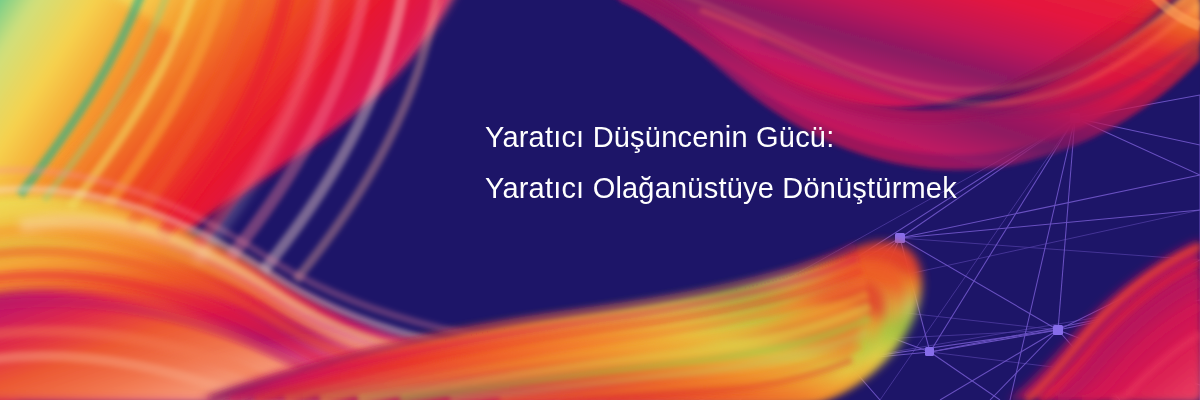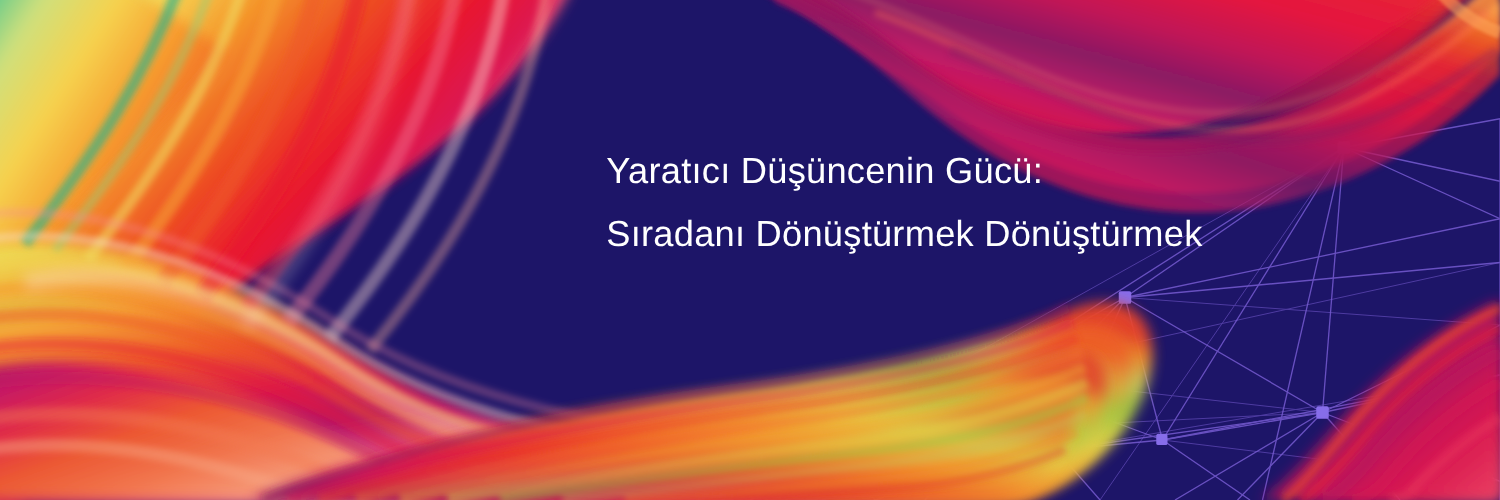--- a/index.html
+++ b/index.html
@@ -372,16 +372,16 @@
           <path d="M1200,306 C1166,324 1134,352 1110,382 C1096,398 1086,400 1082,400" stroke="#d61852" stroke-width="9" opacity="0.50"></path>
           <path d="M1200,334 C1172,350 1146,374 1128,394 C1120,400 1114,400 1112,400" stroke="#ea3c60" stroke-width="8" opacity="0.45"></path>
         </g>
       </g>
 
     </g>
   </svg>
 
   <div id="title-block">
     <div class="title-line">Yaratıcı Düşüncenin Gücü:</div>
-    <div class="title-line">Sıradanı Dönüştürmek Dönüştürmek</div>
+    <div class="title-line">Yaratıcı Olağanüstüye Dönüştürmek</div>
   </div>
 
 </div>
 
 </body></html>

